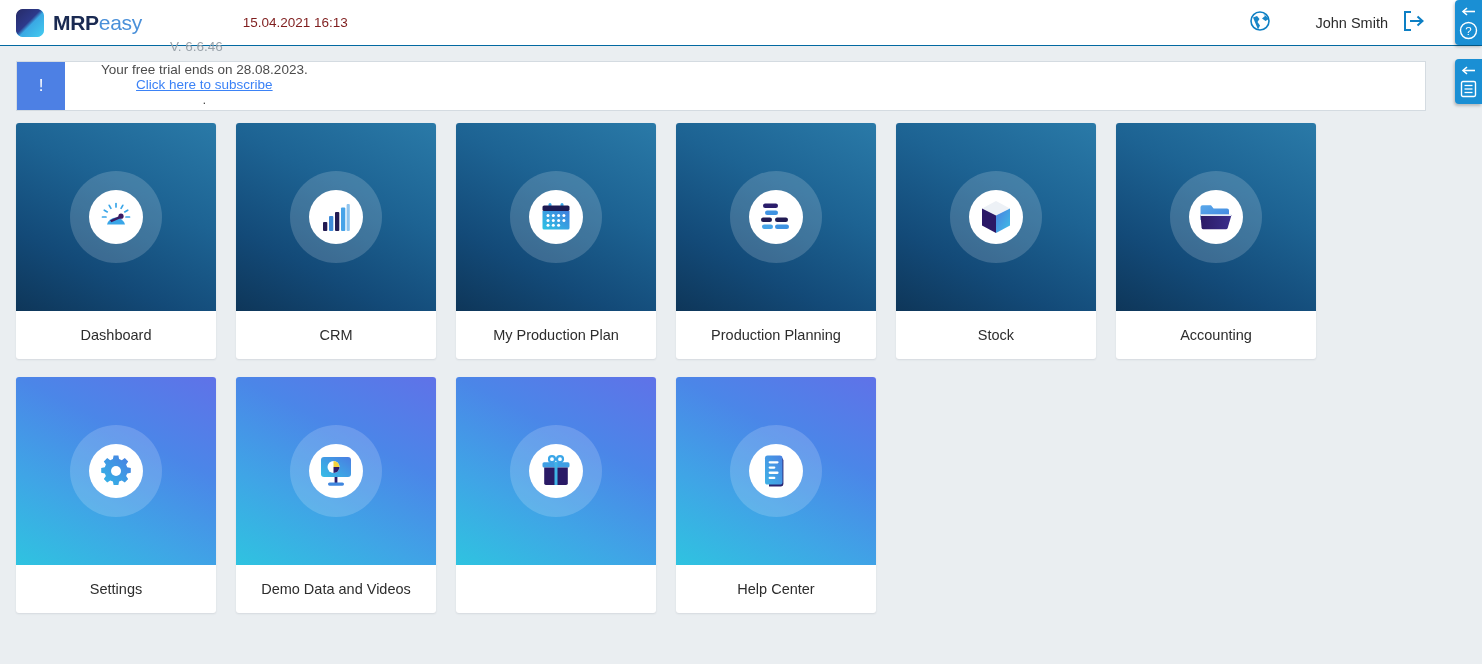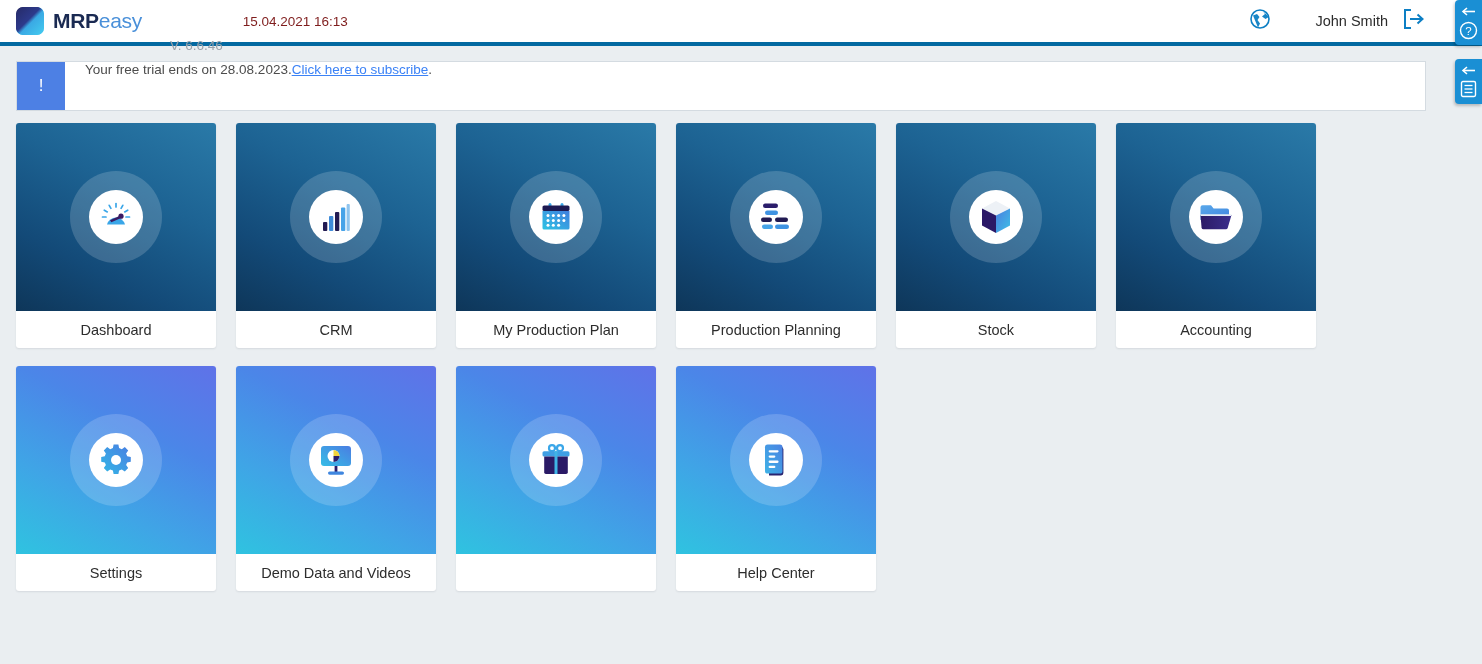--- a/index.html
+++ b/index.html
@@ -10,21 +10,21 @@
     overflow: hidden;
   }
 
   
   .header {
     position: relative;
     height: 46px;
     background: #ffffff;
     display: flex;
     align-items: center;
-    border-bottom: 4px solid #0369a1;
+    border-bottom: 1px solid #0369a1;
   }
   .logo-wrap {
     display: flex; align-items: center;
     margin-left: 16px;
   }
   .logo-mark {
     width: 28px; height: 28px;
     border-radius: 7px;
     background: linear-gradient(135deg, #2a2a66 0%, #2a2a66 42%, #31b6e8 43%, #45c8ef 100%);
     position: relative;
@@ -106,24 +106,25 @@
   .banner-icon {
     width: 48px;
     background: #4d80e4;
     color: #ffffff;
     display: flex; align-items: center; justify-content: center;
     font-size: 17px;
     font-weight: normal;
     flex: 0 0 48px;
   }
   .banner-text {
-    display: flex; 
-    padding-left: 20px;
+    display: flex; align-items: center;
+    padding-left: 36px;
     font-size: 13.5px;
     color: #4c4c4c;
+    flex-direction: column;
   }
   .banner-text a {
     color: #3b82f6;
     text-decoration: underline;
   }
 
   
   .grid {
     margin: 12px 0 0 16px;
     display: flex;
@@ -153,21 +154,21 @@
     background: rgba(255,255,255,0.17);
     display: flex; align-items: center; justify-content: center;
   }
   .disc {
     width: 54px; height: 54px;
     border-radius: 50%;
     background: #ffffff;
     display: flex; align-items: center; justify-content: center;
   }
   .tile-label {
-    height: 37px;
+    height: 48px;
     display: flex; align-items: center; justify-content: center;
     font-size: 14.5px;
     color: #2d2d2d;
   }
 </style>
 </head>
 <body>
 
 <div class="header">
 

